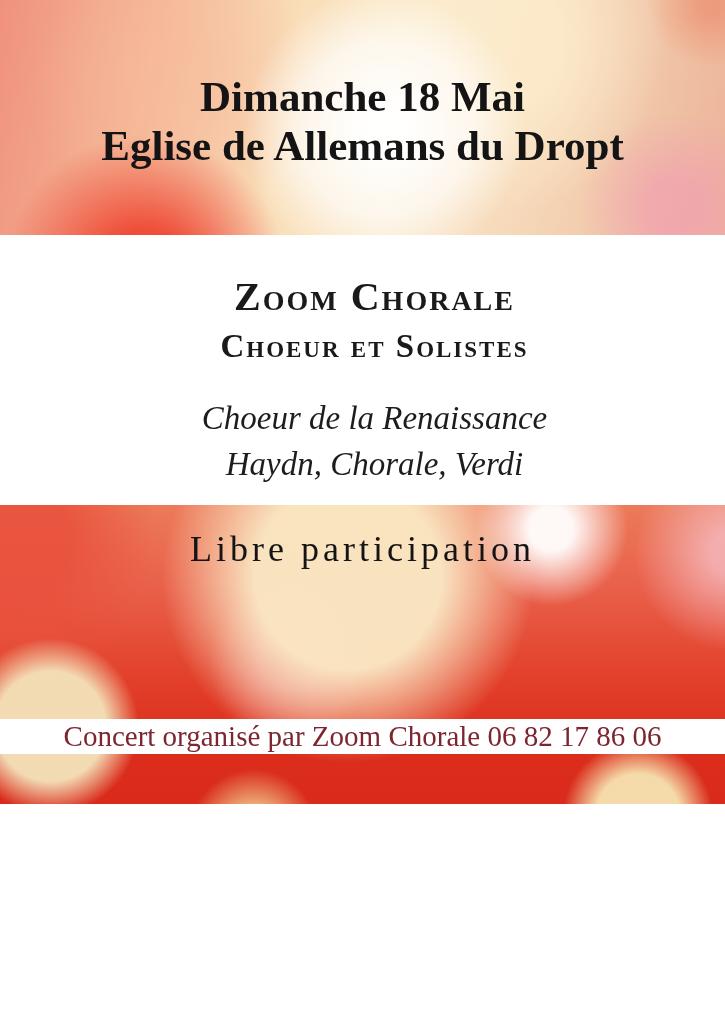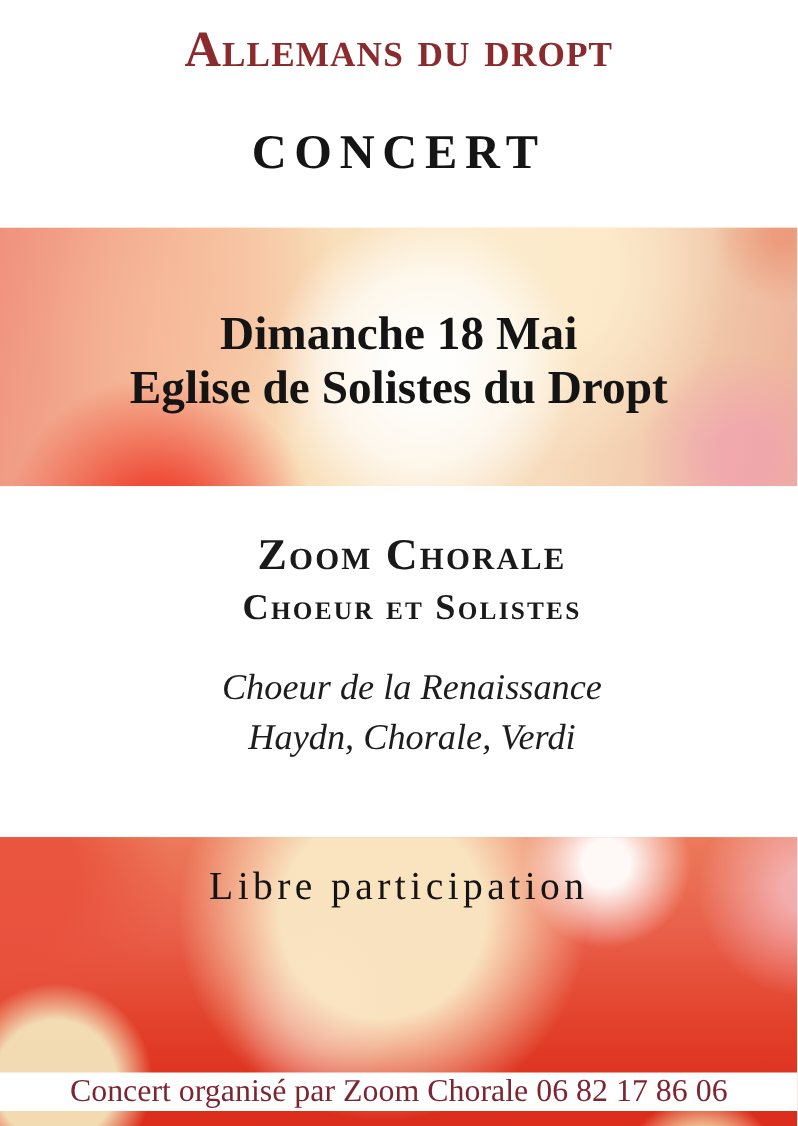--- a/index.html
+++ b/index.html
@@ -56,21 +56,21 @@
   .date-banner-text {
     font-weight: bold;
     font-size: 43px;
     line-height: 49px;
     color: #141414;
     padding-top: 6px;
   }
 
   
   .performers-section {
-    height: 319px;
+    height: 270px;
     padding-top: 38px;
     background: #ffffff;
     color: #1a1a1a;
     padding-left: 24px;
   }
   .group-name {
     font-variant: small-caps;
     font-weight: bold;
     font-size: 40px;
     letter-spacing: 2px;
@@ -131,29 +131,25 @@
     font-size: 29px;
     color: #7d2531;
     white-space: nowrap;
   }
 </style>
 </head>
 <body>
 
 <div class="poster">
 
-  <header class="header-section">
-    <h1 class="town-title">Allemans du dropt</h1>
-    <h2 class="event-title">CONCERT</h2>
-  </header>
 
   <section class="date-banner">
     <div class="date-banner-text">
       <div>Dimanche 18 Mai</div>
-      <div>Eglise de Solistes du Dropt</div>
+      <div>Eglise de Allemans du Dropt</div>
     </div>
   </section>
 
   <section class="performers-section">
     <div class="group-name">Zoom Chorale</div>
     <div class="group-subtitle">Choeur et Solistes</div>
     <div class="program-block">
       <div>Choeur de la Renaissance</div>
       <div>Haydn, Chorale, Verdi</div>
     </div>

